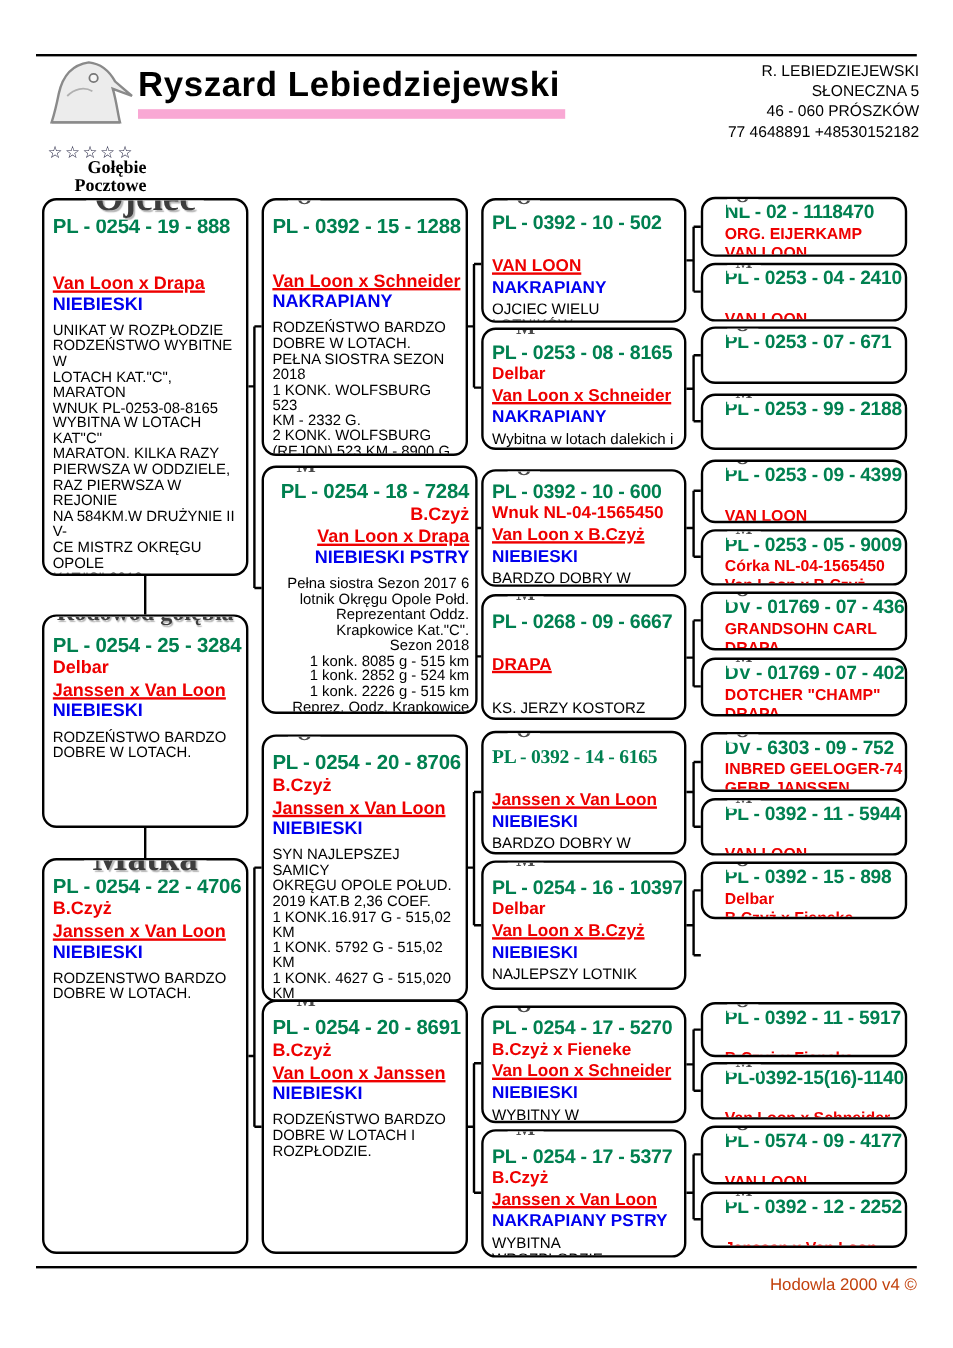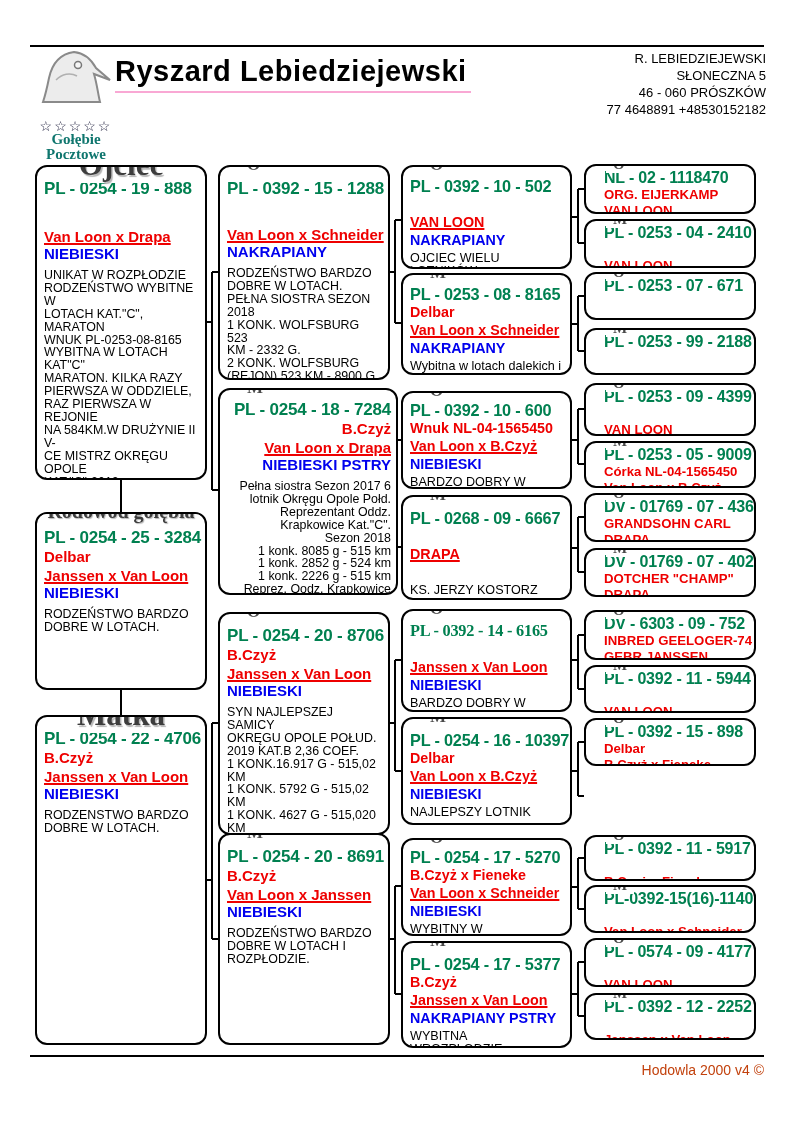--- a/index.html
+++ b/index.html
@@ -1,25 +1,25 @@
 <!DOCTYPE html>
 <html><head>
 <meta charset="utf-8">
 <style>
   html,body{margin:0;padding:0;background:#fff;}
   .page{position:relative;width:794px;height:1123px;background:#fff;margin:0 auto;
         font-family:"Liberation Sans",sans-serif;overflow:hidden;}
   .hr{position:absolute;height:2px;background:#000;}
   
   .breeder{position:absolute;left:115px;top:55px;font-size:29px;font-weight:bold;color:#000;
-           border-bottom:2px solid #f9a8d4;padding:0 4px 3px 0;letter-spacing:.5px;}
+           border-bottom:8px solid #f9a8d4;padding:0 4px 3px 0;letter-spacing:.5px;}
   .addr{position:absolute;right:28px;top:50px;text-align:right;font-size:13px;line-height:17px;color:#000;}
   .logo{position:absolute;left:30px;top:50px;width:92px;text-align:center;}
   .logo .stars{font-size:14px;letter-spacing:2px;color:#1b1b3a;line-height:12px;}
-  .logo .lg{font-family:"Liberation Serif",serif;font-weight:bold;color:#0f766e;font-size:15px;line-height:15px;}
+  .logo .lg{font-family:"Liberation Serif",serif;font-weight:bold;color:#000000;font-size:15px;line-height:15px;text-align:right;}
   
   .pbox{position:absolute;border:2px solid #000;border-radius:12px;background:#fff;
         padding:6px 5px 2px 7px;box-sizing:border-box;overflow:hidden;}
   .lbl{position:absolute;background:#fff;padding:0 7px;font-family:"Liberation Serif",serif;
        font-weight:bold;color:#4a4a4a;}
   .lbl.om{top:-12px;left:20px;font-size:17px;}
   .lbl.big{top:-20px;left:50%;transform:translateX(-50%);font-size:31px;color:#3d3d3d;
            text-shadow:1.5px 1.5px 1px #b5b5b5;white-space:nowrap;}
   .lbl.med{top:-14px;left:50%;transform:translateX(-50%);font-size:20px;color:#3d3d3d;
            text-shadow:1px 1px 1px #b5b5b5;white-space:nowrap;}

